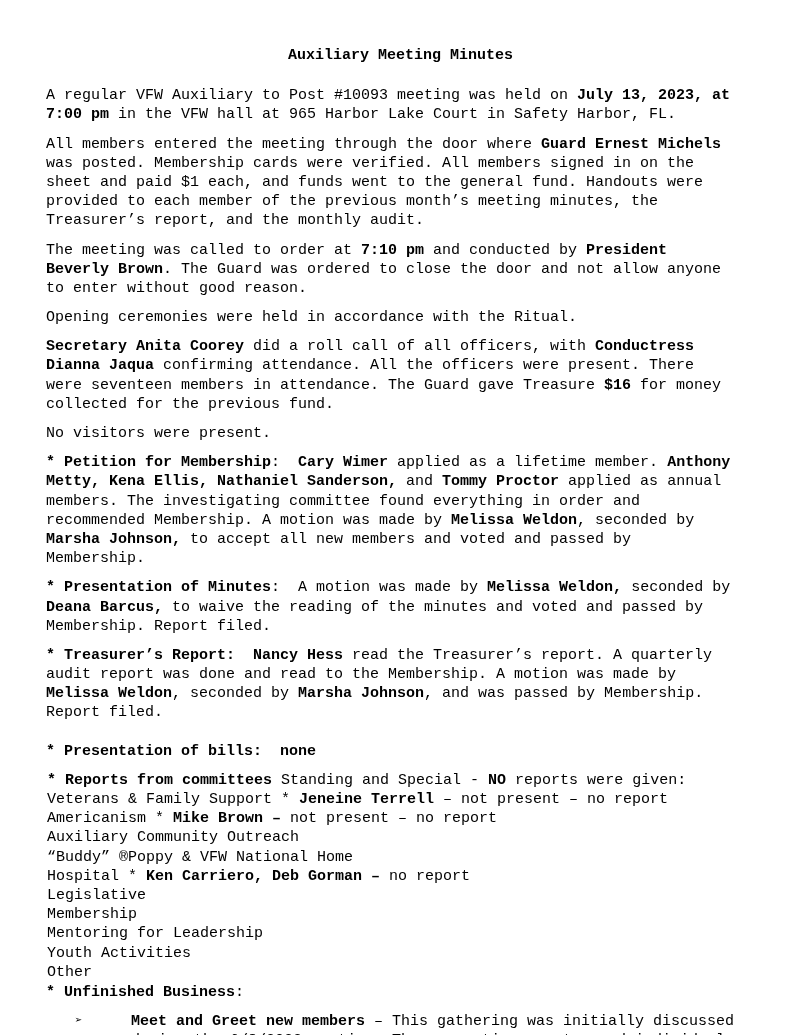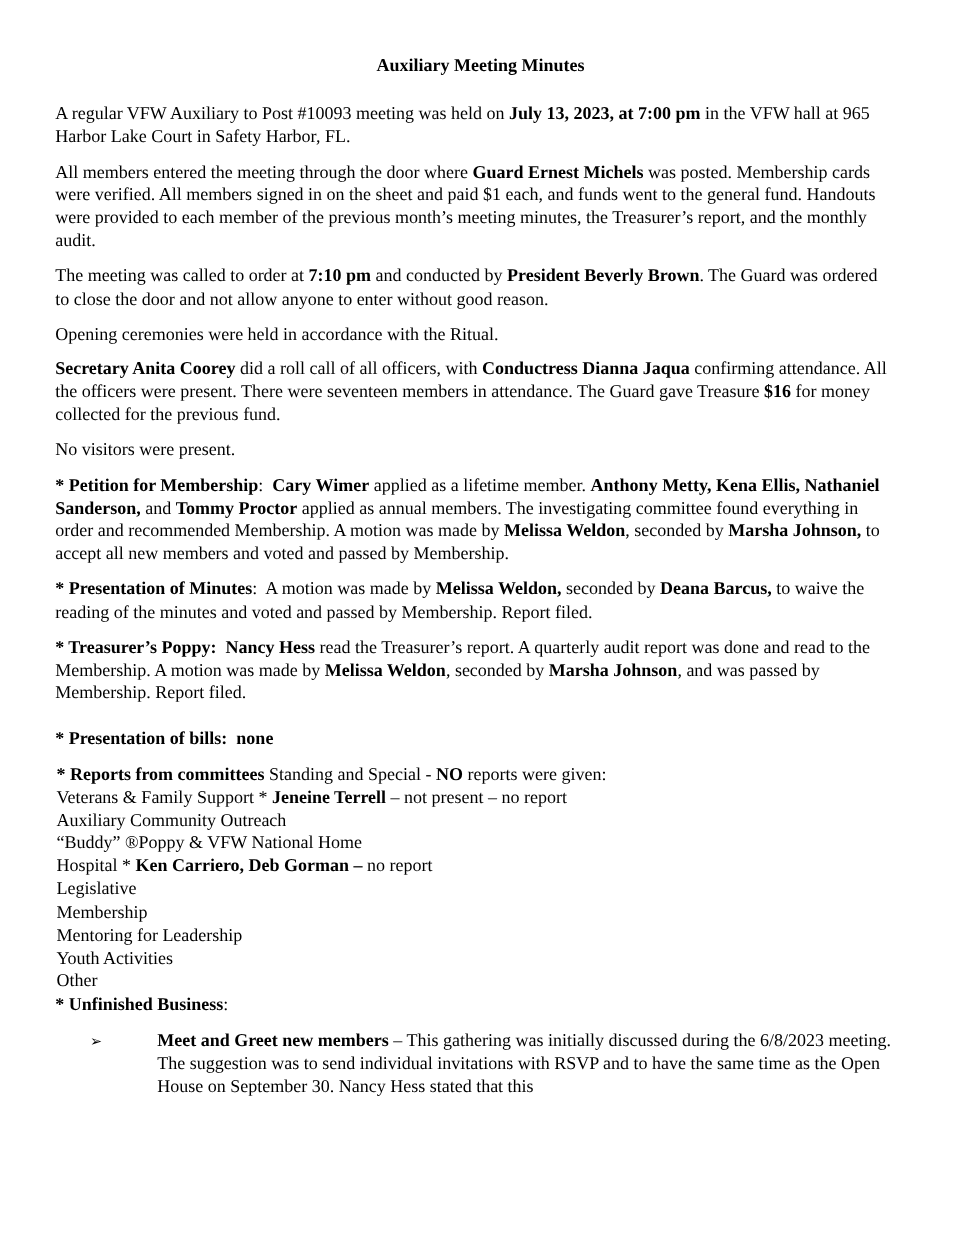--- a/index.html
+++ b/index.html
@@ -3,21 +3,21 @@
 <meta charset="utf-8">
 <style>
   html, body { margin: 0; padding: 0; background: #ffffff; }
   .page {
     width: 800px;
     height: 1035px;
     box-sizing: border-box;
     padding: 46px 45px 0 46px;
     background: #ffffff;
     color: #000000;
-    font-family: Liberation Serif, serif;
+    font-family: Liberation Mono, monospace;
     font-size: 15px;
     line-height: 1.28;
     overflow: hidden;
   }
   .title {
     font-size: 15px;
     font-weight: bold;
     text-align: center;
     margin: 0 0 21px 0;
   }
@@ -51,26 +51,27 @@
   <h1 class="title">Auxiliary Meeting Minutes</h1>
 
   <p class="para"><span>A regular VFW Auxiliary to Post #10093 meeting was held on </span><b>July 13, 2023, at 7:00 pm</b><span> in the VFW hall at 965 Harbor Lake Court in Safety Harbor, FL.</span></p>
   <p class="para"><span>All members entered the meeting through the door where </span><b>Guard Ernest Michels</b><span> was posted. Membership cards were verified. All members signed in on the sheet and paid $1 each, and funds went to the general fund. Handouts were provided to each member of the previous month’s meeting minutes, the Treasurer’s report, and the monthly audit.</span></p>
   <p class="para"><span>The meeting was called to order at </span><b>7:10 pm</b><span> and conducted by </span><b>President Beverly Brown</b><span>. The Guard was ordered to close the door and not allow anyone to enter without good reason.</span></p>
   <p class="para"><span>Opening ceremonies were held in accordance with the Ritual.</span></p>
   <p class="para"><b>Secretary Anita Coorey</b><span> did a roll call of all officers, with </span><b>Conductress Dianna Jaqua</b><span> confirming attendance. All the officers were present. There were seventeen members in attendance. The Guard gave Treasure </span><b>$16</b><span> for money collected for the previous fund.</span></p>
   <p class="para"><span>No visitors were present.</span></p>
   <p class="para"><b>* Petition for Membership</b><span>:  </span><b>Cary Wimer</b><span> applied as a lifetime member. </span><b>Anthony Metty, Kena Ellis, Nathaniel Sanderson,</b><span> and </span><b>Tommy Proctor</b><span> applied as annual members. The investigating committee found everything in order and recommended Membership. A motion was made by </span><b>Melissa Weldon</b><span>, seconded by </span><b>Marsha Johnson,</b><span> to accept all new members and voted and passed by Membership.</span></p>
   <p class="para"><b>* Presentation of Minutes</b><span>:  A motion was made by </span><b>Melissa Weldon,</b><span> seconded by </span><b>Deana Barcus,</b><span> to waive the reading of the minutes and voted and passed by Membership. Report filed.</span></p>
-  <p class="para"><b>* Treasurer’s Poppy:  Nancy Hess</b><span> read the Treasurer’s report. A quarterly audit report was done and read to the Membership. A motion was made by </span><b>Melissa Weldon</b><span>, seconded by </span><b>Marsha Johnson</b><span>, and was passed by Membership. Report filed.</span></p>
+  <p class="para"><b>* Treasurer’s Report:  Nancy Hess</b><span> read the Treasurer’s report. A quarterly audit report was done and read to the Membership. A motion was made by </span><b>Melissa Weldon</b><span>, seconded by </span><b>Marsha Johnson</b><span>, and was passed by Membership. Report filed.</span></p>
   <p class="para extra-gap"><b>* Presentation of bills:  none</b></p>
 
   <div class="committees">
     <div class="line"><b>* Reports from committees</b><span> Standing and Special - </span><b>NO</b><span> reports were given:</span></div>
     <div class="line"><span>Veterans &amp; Family Support * </span><b>Jeneine Terrell</b><span> – not present – no report</span></div>
+    <div class="line"><span>Americanism * </span><b>Mike Brown –</b><span> not present – no report</span></div>
     <div class="line"><span>Auxiliary Community Outreach</span></div>
     <div class="line"><span>“Buddy” ®Poppy &amp; VFW National Home</span></div>
     <div class="line"><span>Hospital * </span><b>Ken Carriero, Deb Gorman –</b><span> no report</span></div>
     <div class="line"><span>Legislative</span></div>
     <div class="line"><span>Membership</span></div>
     <div class="line"><span>Mentoring for Leadership</span></div>
     <div class="line"><span>Youth Activities</span></div>
     <div class="line"><span>Other</span></div>
   </div>
 

